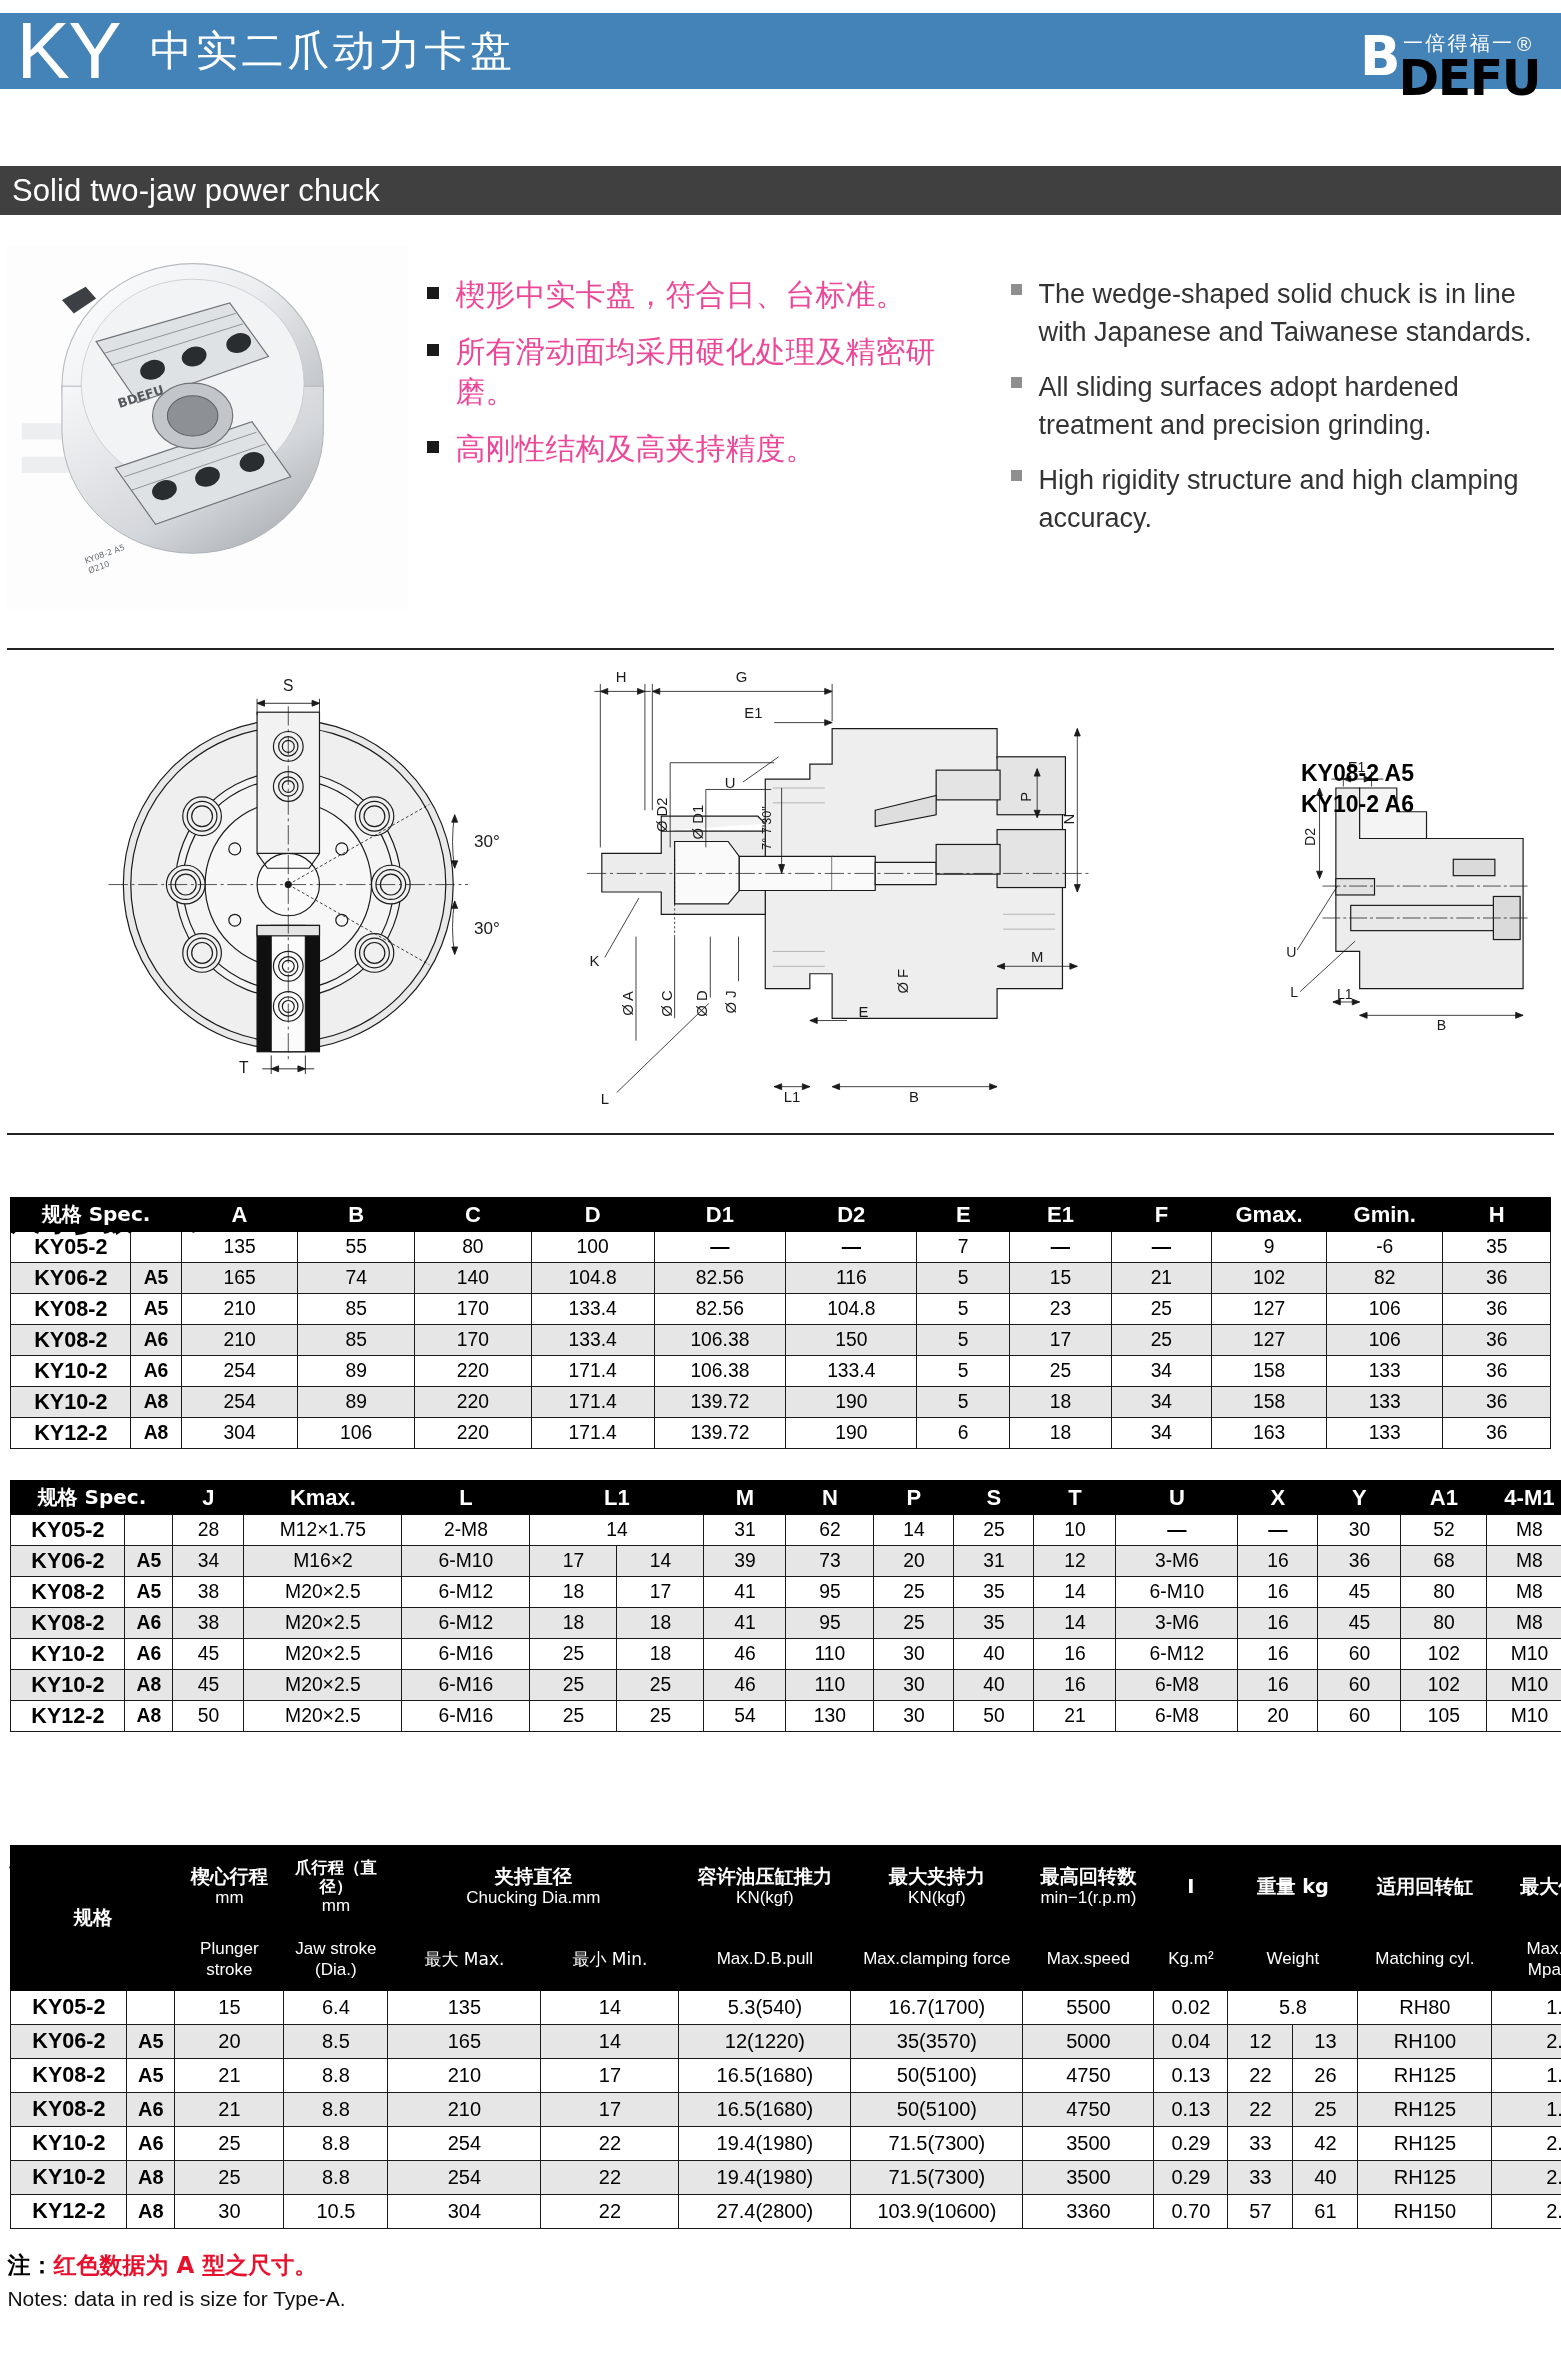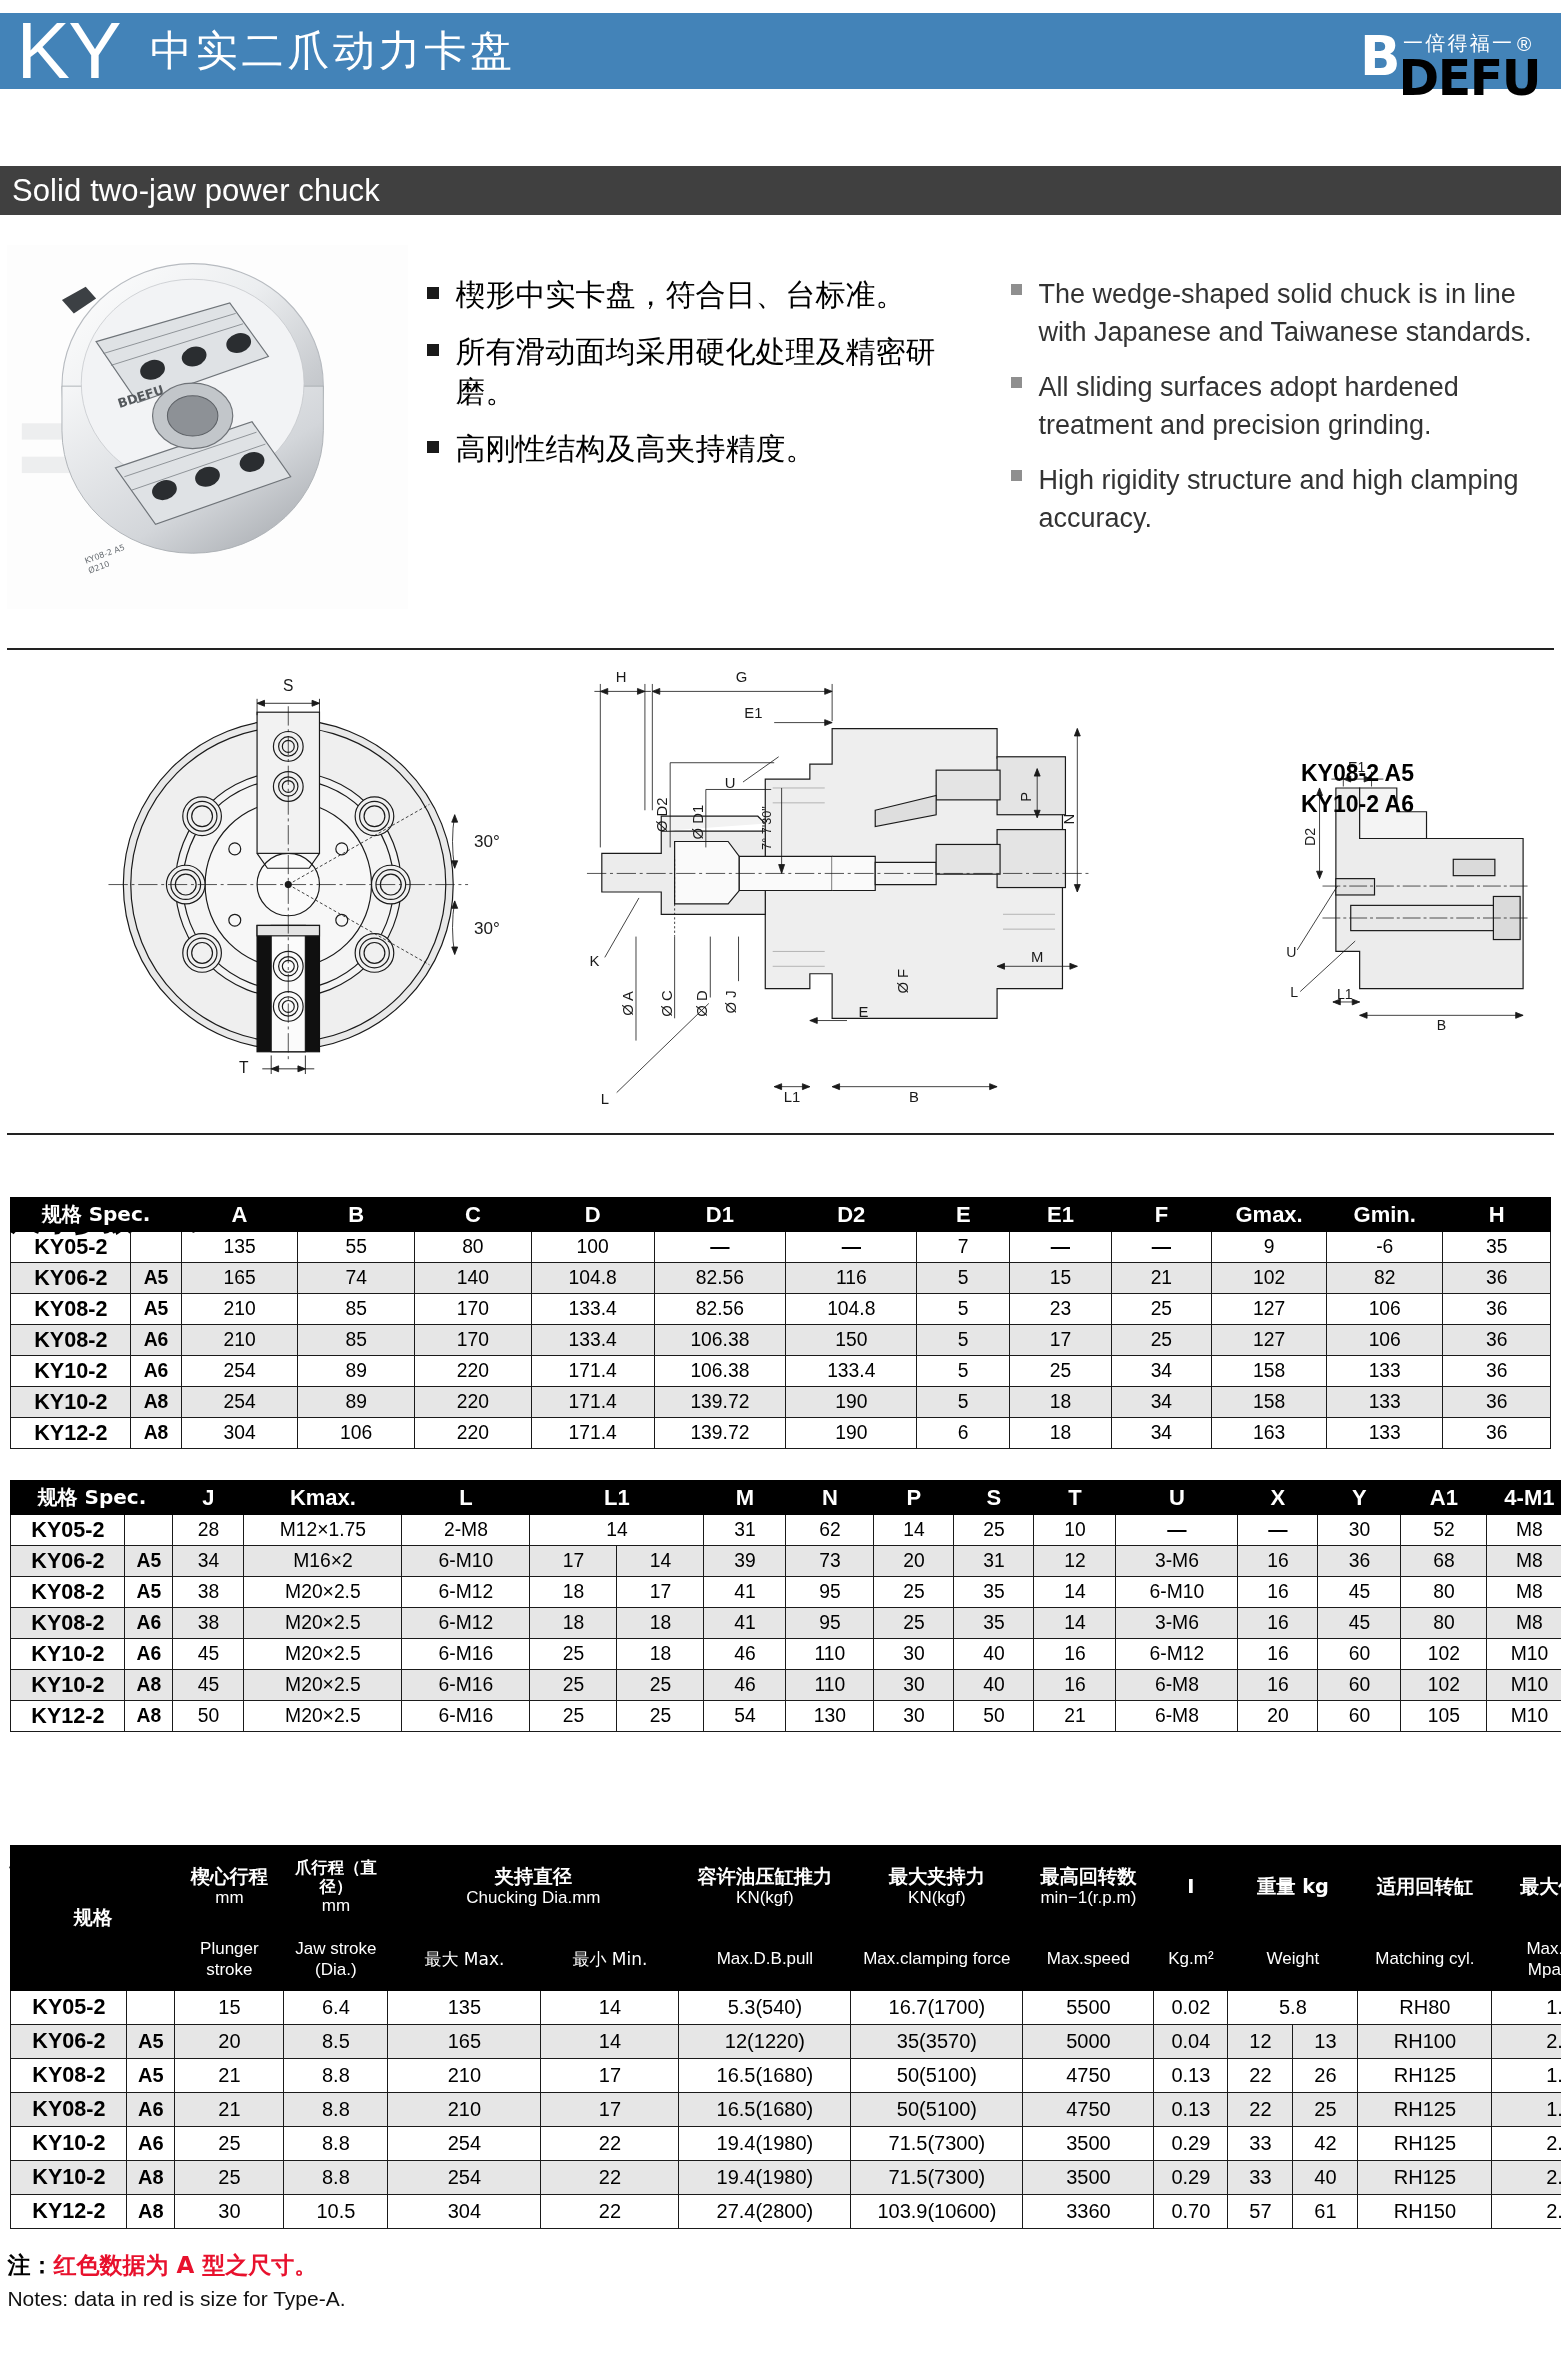--- a/index.html
+++ b/index.html
@@ -60,21 +60,21 @@
     background:#fdfdfd; overflow:hidden;
   }
   .photo svg { position:absolute; left:0; top:0; }
 
   .bullets-cn { position:absolute; left:427px; top:37px; width:565px; }
   .bullets-en { position:absolute; left:1011px; top:37px; width:535px; }
   .bullet { display:flex; align-items:flex-start; margin-bottom:16.4px; }
   .bsq { width:12px;height:12px;background:#1a1a1a;margin-top:12px;margin-right:16.4px;flex:0 0 auto; }
   .bsq.gray { background:#8f8f8f; width:11px;height:11px;margin-top:9px; }
   .btxt-cn {
-    font-size:30px; line-height:1.35; color:#000000;
+    font-size:30px; line-height:1.35; color:#ec4899;
     font-family:"DejaVu Sans","Liberation Sans",sans-serif;
   }
   .btxt-en {
     font-size:27px; line-height:1.42; color:#333;
     font-family:"Liberation Sans",sans-serif;
   }
 
   hr.rule { position:absolute; left:7.4px; width:1547px; border:0; border-top:2.2px solid #222; margin:0; }
 
   

